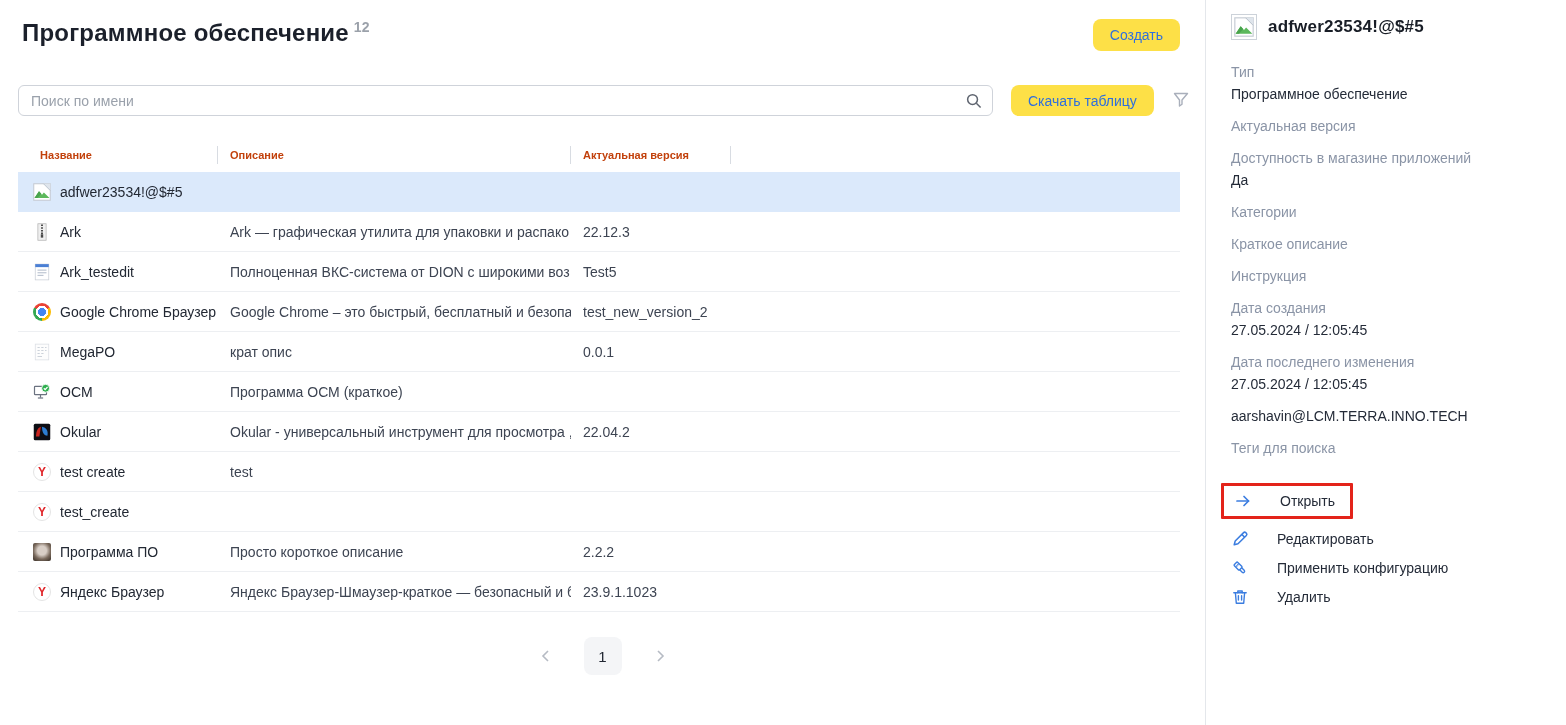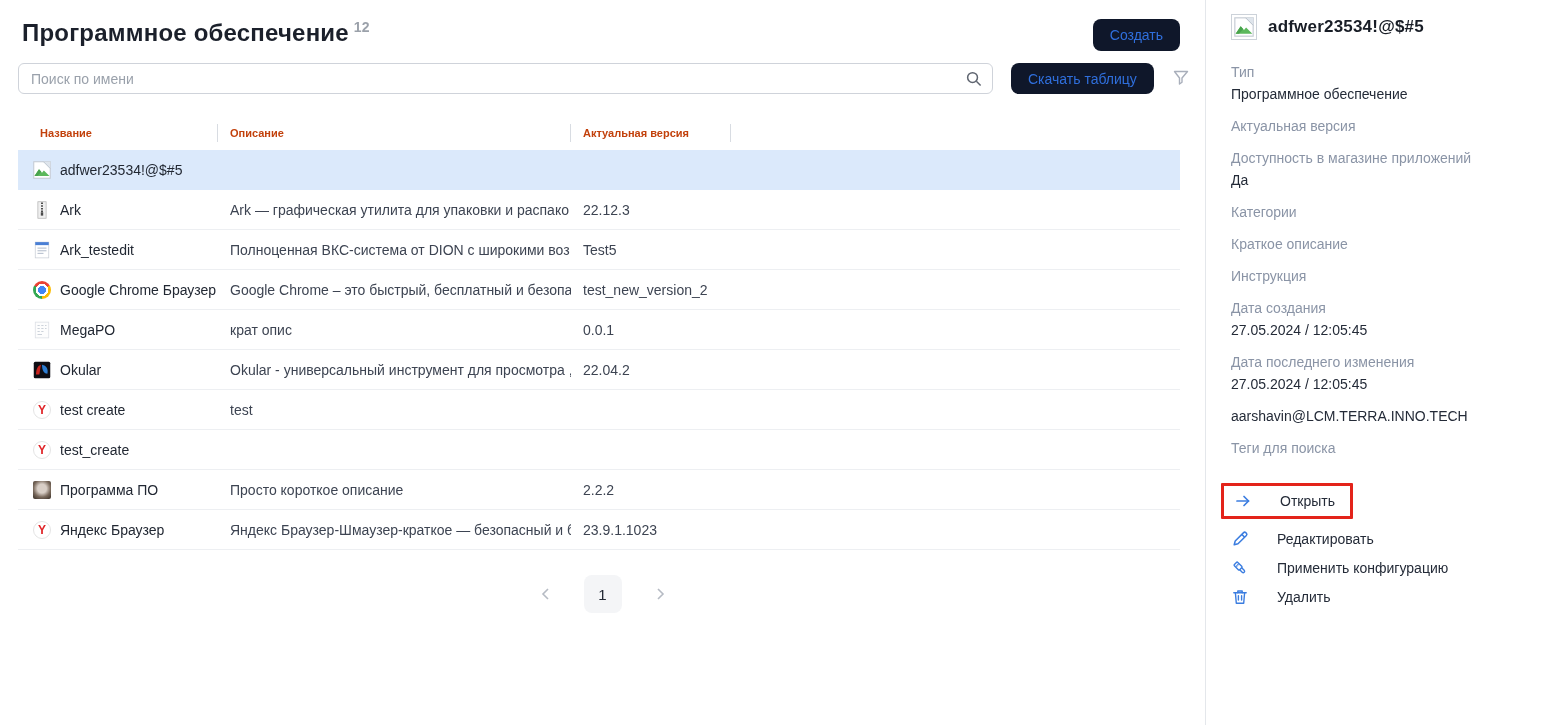--- a/index.html
+++ b/index.html
@@ -15,25 +15,25 @@
   
   .main { width: 1205px; flex: none; position: relative; }
 
   .header-row {
     display: flex; justify-content: space-between; align-items: flex-start;
     margin: 19px 25px 0 22px;
   }
   .page-title { font-size: 24px; font-weight: 700; color: #1b202b; letter-spacing: .2px; }
   .page-count { font-size: 14px; font-weight: 600; color: #9ba1aa; position: relative; top: -9px; margin-left: 5px; }
   .btn-light {
-    background: #0f172a; color: #2f6fdd; border: none; border-radius: 8px;
+    background: #fde047; color: #2f6fdd; border: none; border-radius: 8px;
     font-family: inherit; font-size: 14px; padding: 8px 17px; cursor: pointer; white-space: nowrap;
   }
 
-  .toolbar { display: flex; margin: 12px 25px 0 18px; }
+  .toolbar { display: flex; margin: 34px 25px 0 18px; }
   .search-wrap { position: relative; width: 975px; flex: none; }
   .search-wrap input {
     width: 100%; height: 31px; border: 1px solid #cfd3da; border-radius: 6px;
     padding: 0 36px 0 12px; font-family: inherit; font-size: 14px; color: #222833; outline: none;
   }
   .search-wrap input::placeholder { color: #9aa1ab; }
   .search-icon { position: absolute; right: 11px; top: 7px; width: 17px; height: 17px; }
   .toolbar .btn-light.dl { margin-left: 18px; height: 31px; padding: 0 17px; }
   .funnel-btn { background: none; border: none; margin-left: 16px; cursor: pointer; padding: 2px; }
 
@@ -201,20 +201,37 @@
                 </svg>
               </span>
       <span class="nm">MegaPO</span>
     </div>
     <div class="c-desc">крат опис</div>
     <div class="c-ver">0.0.1</div>
     <div></div>
   </div>
 
 
+  <div class="trow">
+    <div class="c-name">
+      <span class="ico">
+                <svg viewBox="0 0 24 24">
+                  <rect x="2" y="4.5" width="16" height="11" rx="1" fill="#fff" stroke="#6b7280" stroke-width="1.6"></rect>
+                  <line x1="10" y1="15.5" x2="10" y2="19.5" stroke="#6b7280" stroke-width="1.6"></line>
+                  <line x1="6.5" y1="20" x2="13.5" y2="20" stroke="#6b7280" stroke-width="1.6"></line>
+                  <circle cx="16.8" cy="7" r="5.3" fill="#2eaf4e" stroke="#fff" stroke-width="1.2"></circle>
+                  <path d="M14.4 7 l1.8 1.8 L19.4 5.3" stroke="#fff" stroke-width="1.6" fill="none"></path>
+                </svg>
+              </span>
+      <span class="nm">OCM</span>
+    </div>
+    <div class="c-desc">Программа ОСМ (краткое)</div>
+    <div class="c-ver"></div>
+    <div></div>
+  </div>
 
   <div class="trow">
     <div class="c-name">
       <span class="ico">
                 <svg viewBox="0 0 24 24">
                   <rect x="1" y="1" width="22" height="22" rx="2" fill="#0e0e14"></rect>
                   <path d="M4 18 C4 10 7 6 10.5 5 L8.5 18 Z" fill="#c9241f"></path>
                   <path d="M12 5 C18 6 20.5 11 19.2 17 C15 17 12 13 12 5 Z" fill="#2d7dd2"></path>
                 </svg>
               </span>

